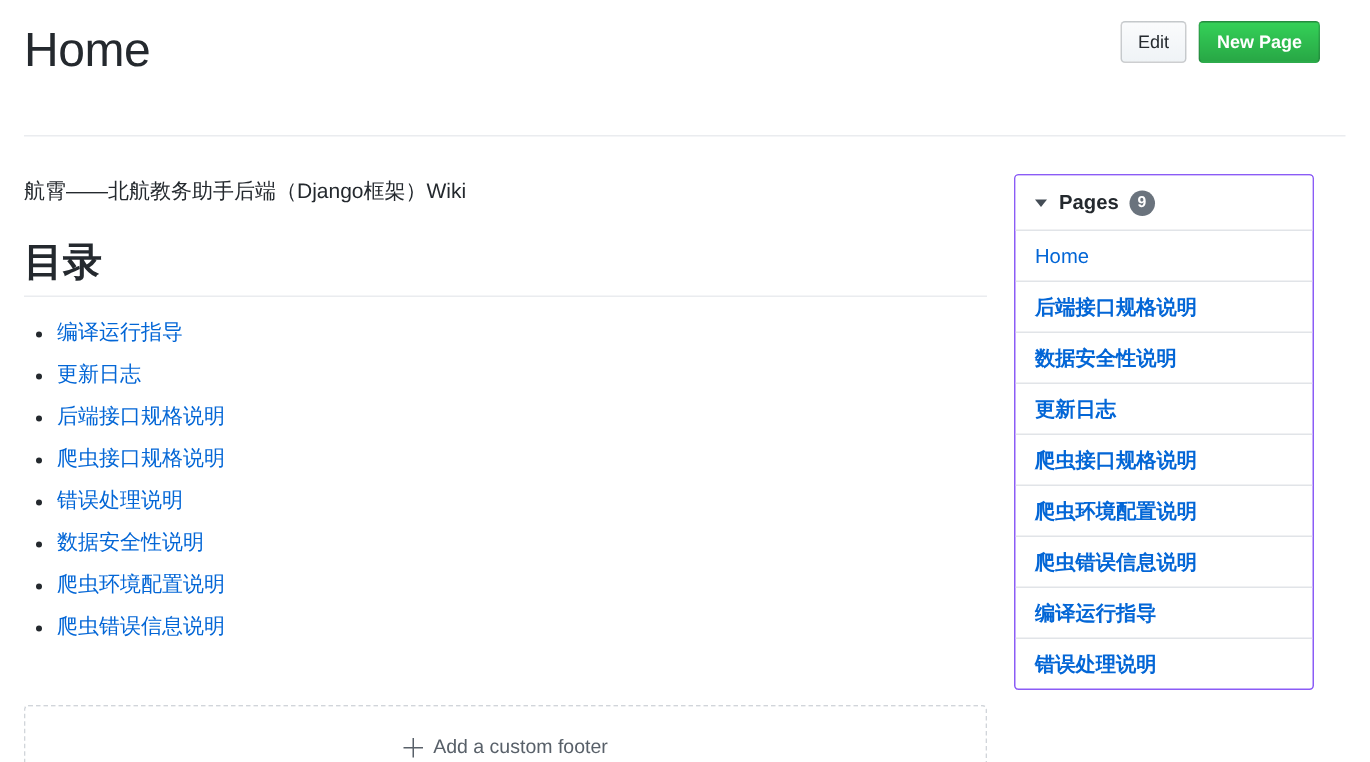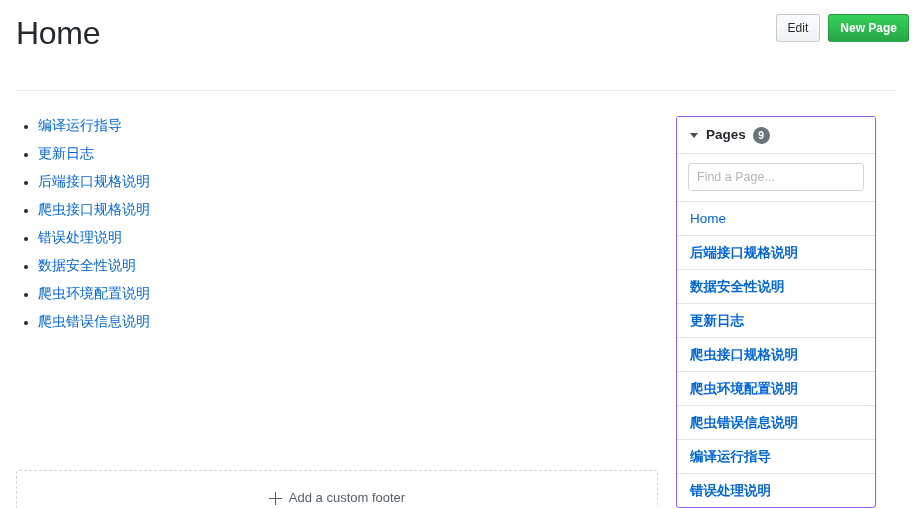--- a/index.html
+++ b/index.html
@@ -25,21 +25,21 @@
   
   .wiki-header {
     position: absolute;
     left: 0;
     top: 0;
     width: 913px;
     padding: 14px 16px 0 16px;
   }
   .header-actions {
     position: absolute;
-    right: 4px;
+    right: 33px;
     top: 14px;
     display: flex;
     align-items: flex-start;
     gap: 8px;
   }
   .btn {
     display: inline-block;
     font-size: 12px;
     line-height: 18px;
     padding: 4px 11px;
@@ -271,21 +271,23 @@
     <div class="header-actions">
       <a class="btn btn-default">Edit</a>
       <a class="btn btn-primary">New Page</a>
     </div>
   </div>
   <div class="header-rule"></div>
 
   <div class="wiki-body">
 
     <div class="content">
-
+      <p class="intro">航霄——北航教务助手后端（Django框架）Wiki</p>
+
+      <h2 class="toc-heading">目录</h2>
 
       <ul class="toc-list">
         <li><a class="toc-link">编译运行指导</a></li>
         <li><a class="toc-link">更新日志</a></li>
         <li><a class="toc-link">后端接口规格说明</a></li>
         <li><a class="toc-link">爬虫接口规格说明</a></li>
         <li><a class="toc-link">错误处理说明</a></li>
         <li><a class="toc-link">数据安全性说明</a></li>
         <li><a class="toc-link">爬虫环境配置说明</a></li>
         <li><a class="toc-link">爬虫错误信息说明</a></li>
@@ -299,23 +301,20 @@
       </span>
     </div>
 
     <div class="sidebar">
       <div class="sidebar-header">
         <span class="caret"></span>
         <span class="sidebar-title">Pages</span>
         <span class="count-badge">9</span>
       </div>
 
-      <div class="sidebar-search-wrap">
-        <input class="sidebar-search" type="text" placeholder="Find a Page..." style="">
-      </div>
 
       <ul class="page-list">
         <li>
             <a class="page-link is-latin">Home</a>
           </li>
         <li>
             <a class="page-link">后端接口规格说明</a>
           </li>
         <li>
             <a class="page-link">数据安全性说明</a>

